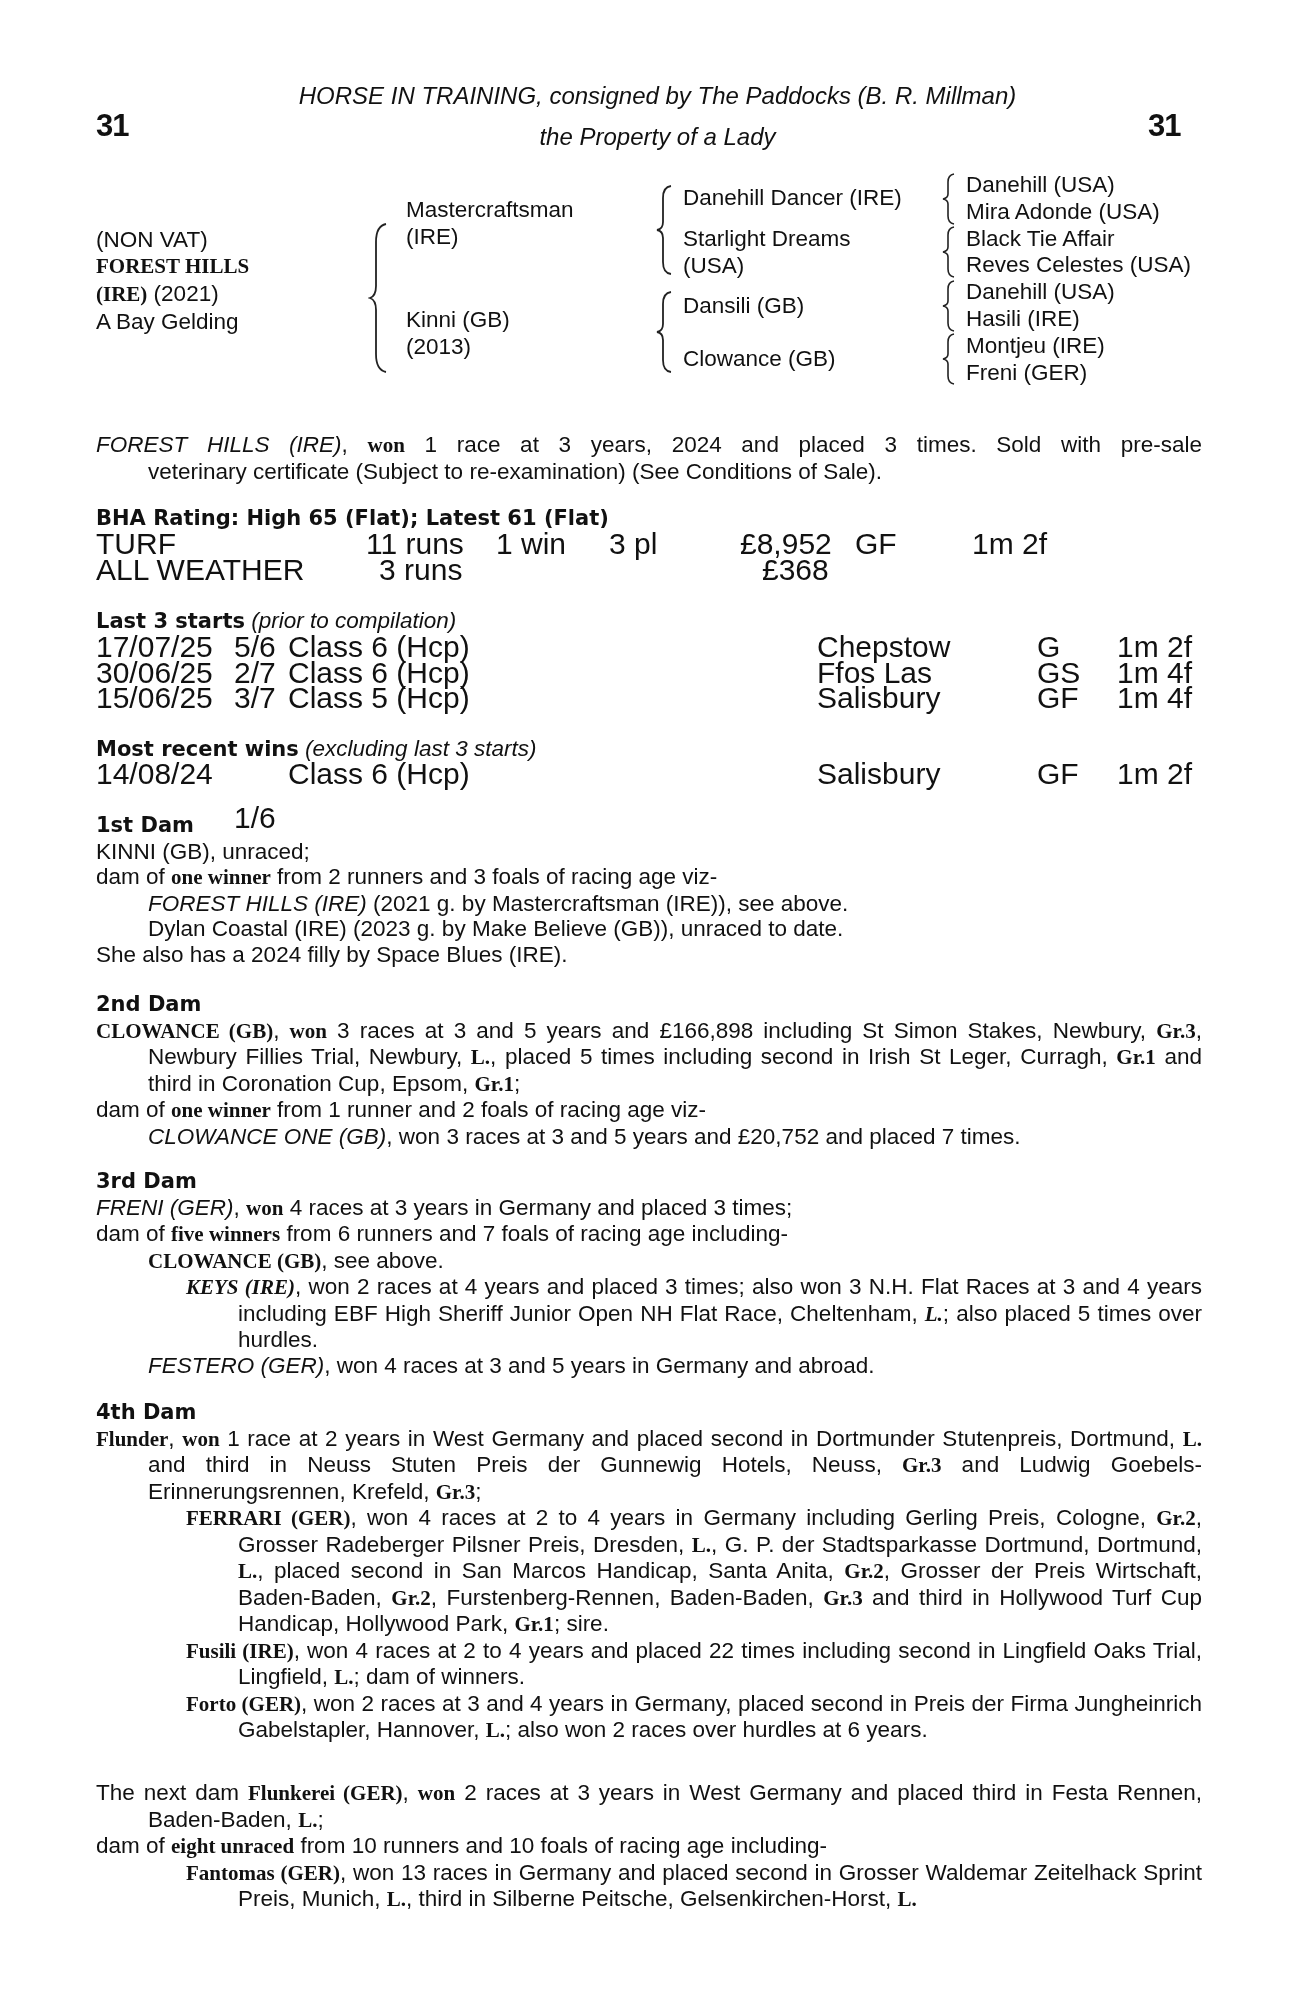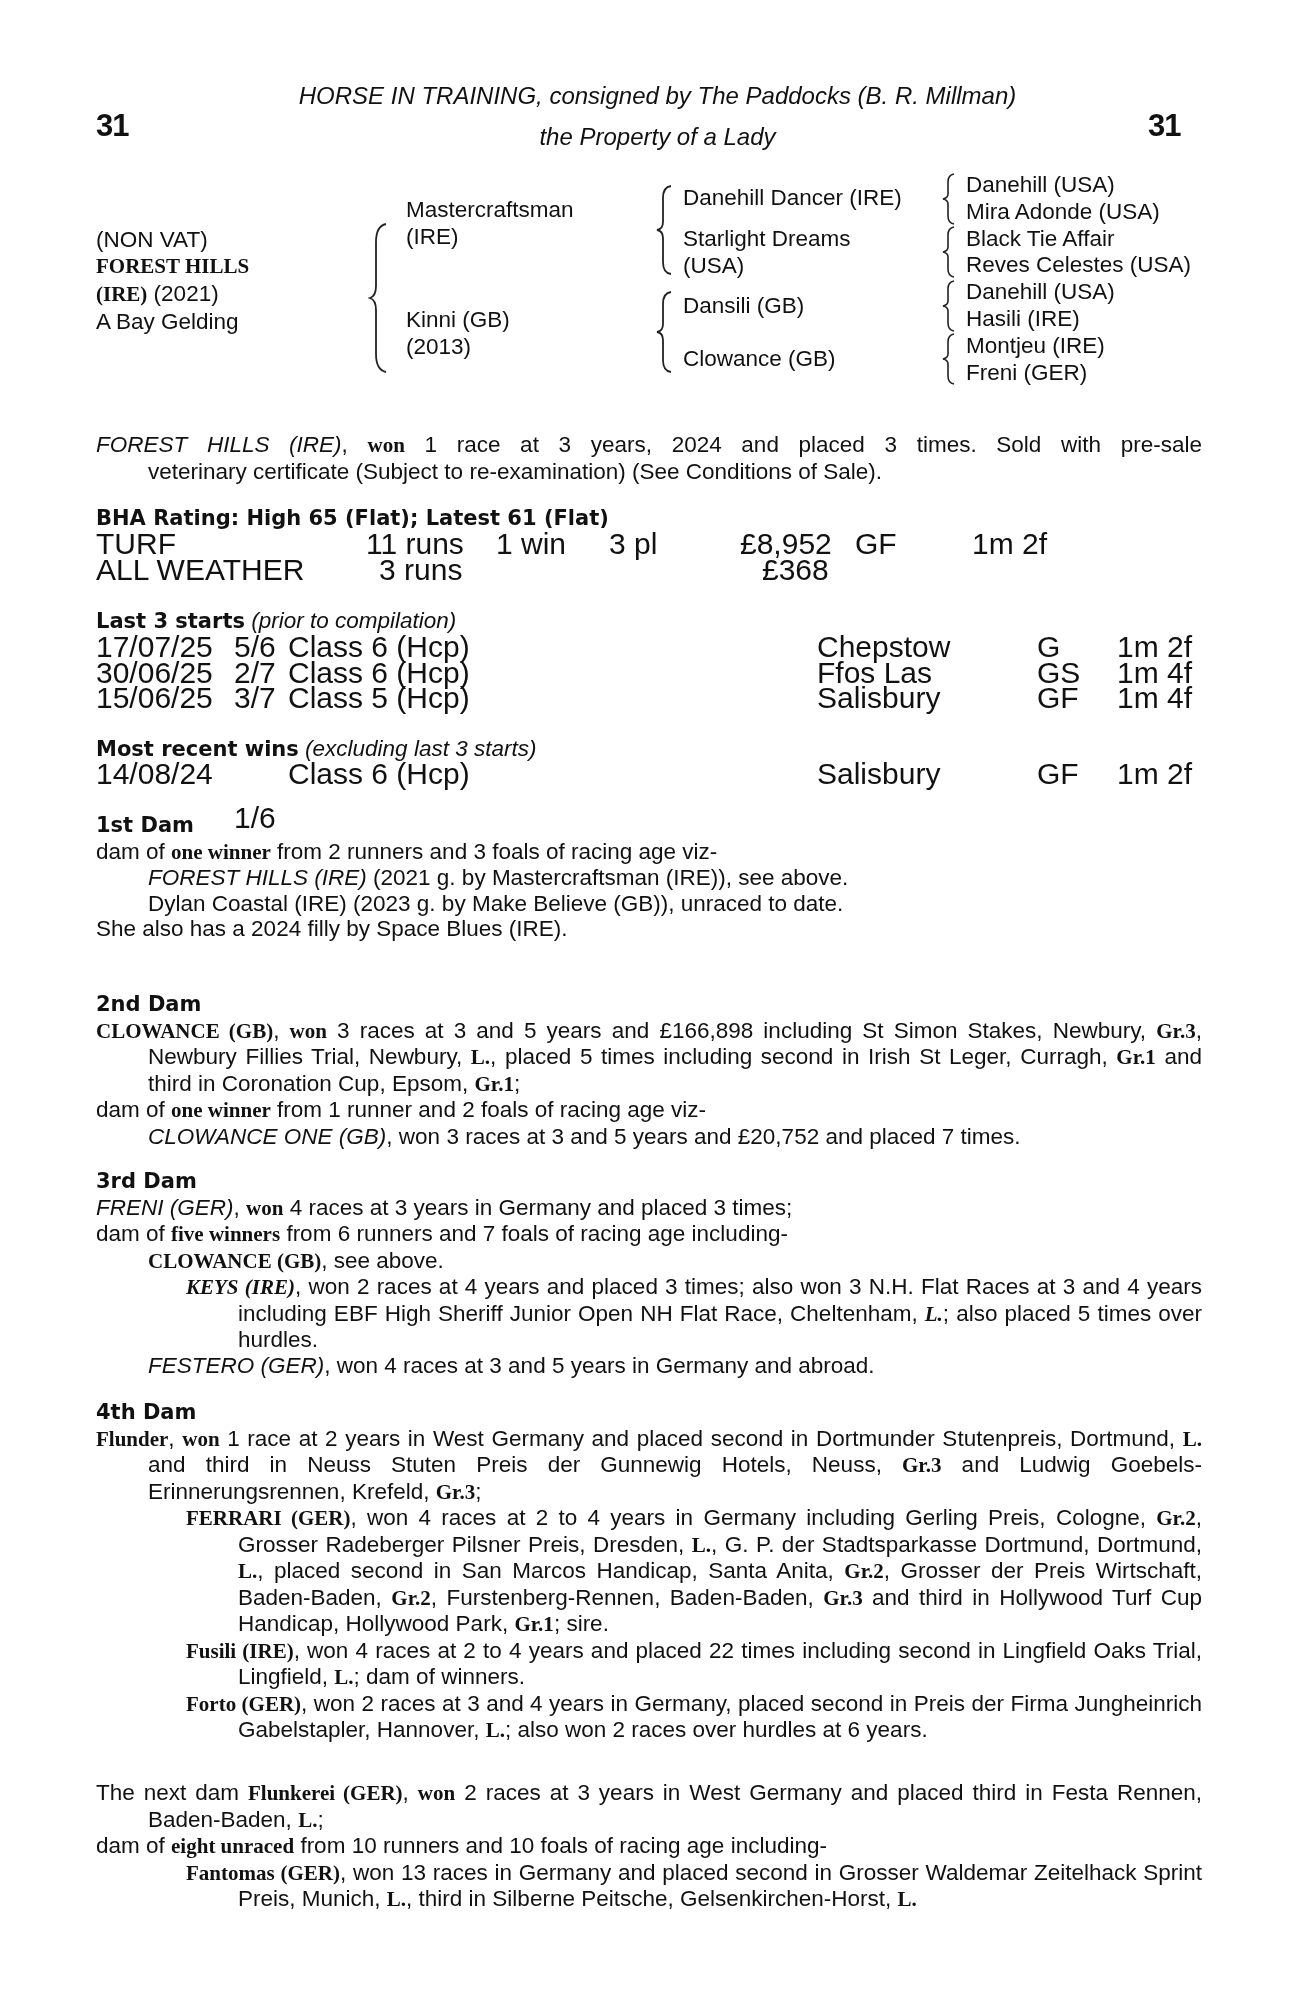--- a/index.html
+++ b/index.html
@@ -141,20 +141,21 @@
   <div class="row" style="left:96px; top:761px;">14/08/24</div>
   <div class="row" style="left:234px; top:761px;margin-top:44px;">1/6</div>
   <div class="row" style="left:288px; top:761px;">Class 6 (Hcp)</div>
   <div class="row" style="left:817px; top:761px;">Salisbury</div>
   <div class="row" style="left:1037px; top:761px;">GF</div>
   <div class="row" style="left:1117px; top:761px;">1m 2f</div>
 </div>
 
 <div class="para" style="top:813px;">
   <span class="line sect-h">1st Dam</span>
+  <span class="line">KINNI (GB), unraced;</span>
   <span class="line"><span>dam of </span><span class="heavy">one winner</span><span> from 2 runners and 3 foals of racing age viz-</span></span>
   <span class="line ind1"><span class="ital">FOREST HILLS (IRE)</span><span> (2021 g. by Mastercraftsman (IRE)), see above.</span></span>
   <span class="line ind1">Dylan Coastal (IRE) (2023 g. by Make Believe (GB)), unraced to date.</span>
   <span class="line">She also has a 2024 filly by Space Blues (IRE).</span>
 </div>
 
 <div class="para justify" style="top:992px;">
   <span class="line sect-h">2nd Dam</span>
   <div class="hang" style="text-align:justify;">
     <span class="heavy">CLOWANCE (GB)</span>, <span class="heavy">won</span><span> 3 races at 3 and 5 years and £166,898 including St Simon Stakes, Newbury, </span><span class="heavy">Gr.3</span><span>, Newbury Fillies Trial, Newbury, </span><span class="heavy">L.</span><span>, placed 5 times including second in Irish St Leger, Curragh, </span><span class="heavy">Gr.1</span><span> and third in Coronation Cup, Epsom, </span><span class="heavy">Gr.1</span><span>;</span>

